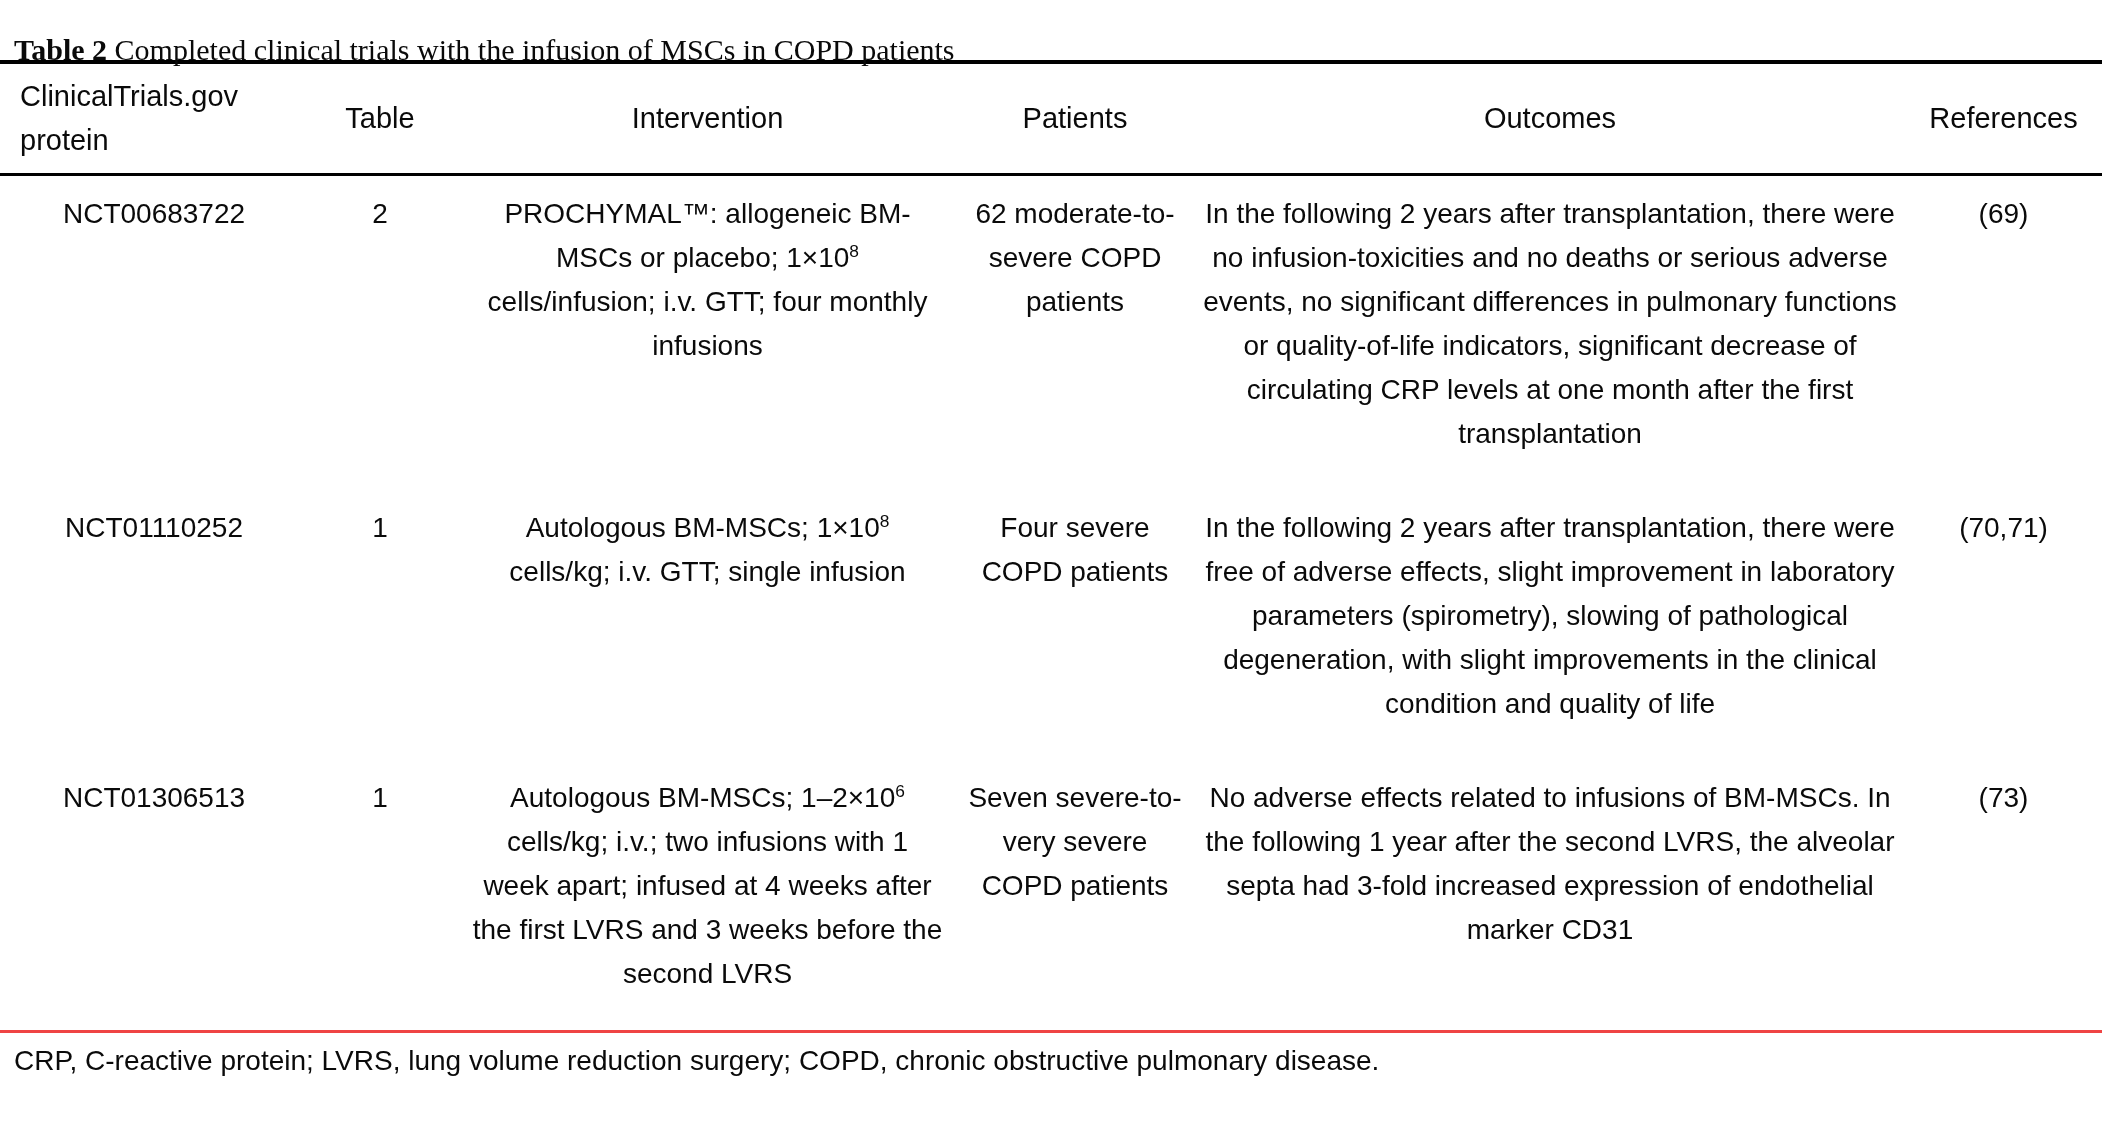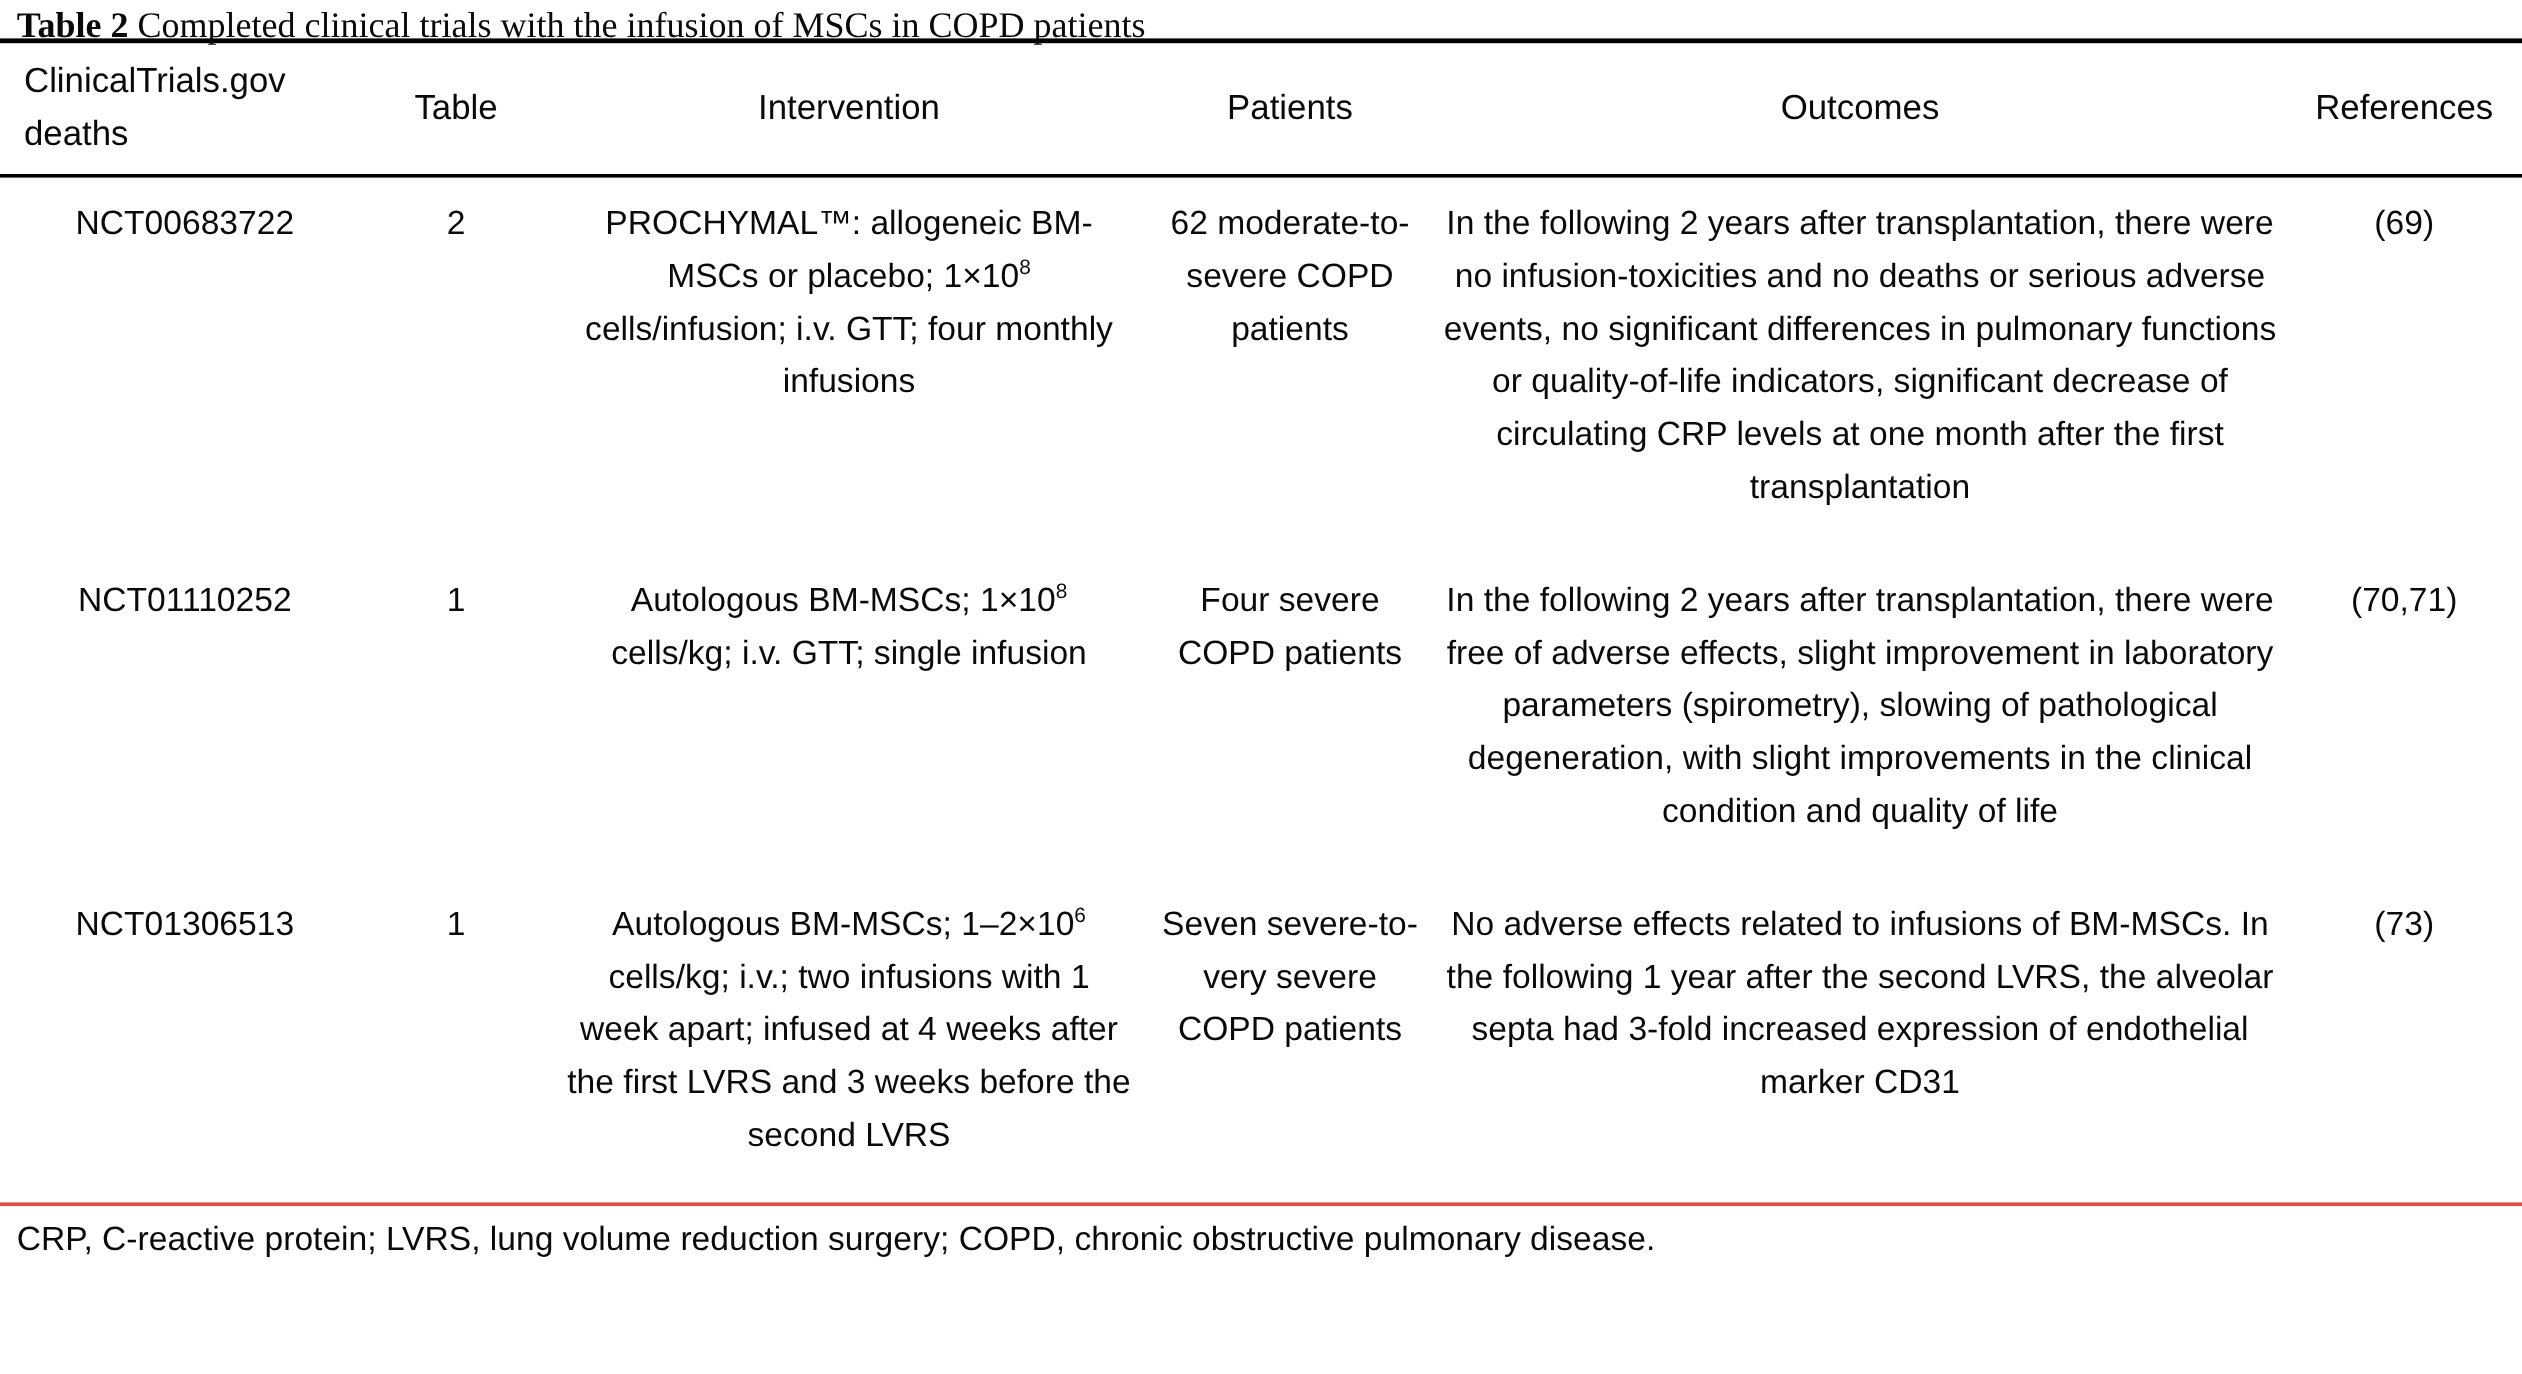--- a/index.html
+++ b/index.html
@@ -13,20 +13,21 @@
   }
   .page { width: 100%; height: 100%; }
 
   .caption {
     font-family: "Liberation Serif", serif;
     font-size: 30px;
     line-height: 40px;
     padding: 2px 0 0 14px;
     height: 32px;
     white-space: nowrap;
+    margin-top: 28px;
   }
   .caption .caption-label { font-weight: bold; }
 
   table.trials {
     width: 2102px;
     border-collapse: collapse;
     table-layout: fixed;
     border-top: 4px solid #000000;
     font-size: 28px;
     line-height: 44px;
@@ -87,21 +88,21 @@
     <colgroup>
       <col class="c1">
         <col class="c2">
         <col class="c3">
         <col class="c4">
         <col class="c5">
         <col class="c6">
     </colgroup>
     <thead>
       <tr>
-        <th class="left">ClinicalTrials.gov deaths</th>
+        <th class="left">ClinicalTrials.gov protein</th>
         <th>Table</th>
         <th>Intervention</th>
         <th>Patients</th>
         <th>Outcomes</th>
         <th>References</th>
       </tr>
     </thead>
     <tbody>
       <tr>
         <td class="left">NCT00683722</td>

